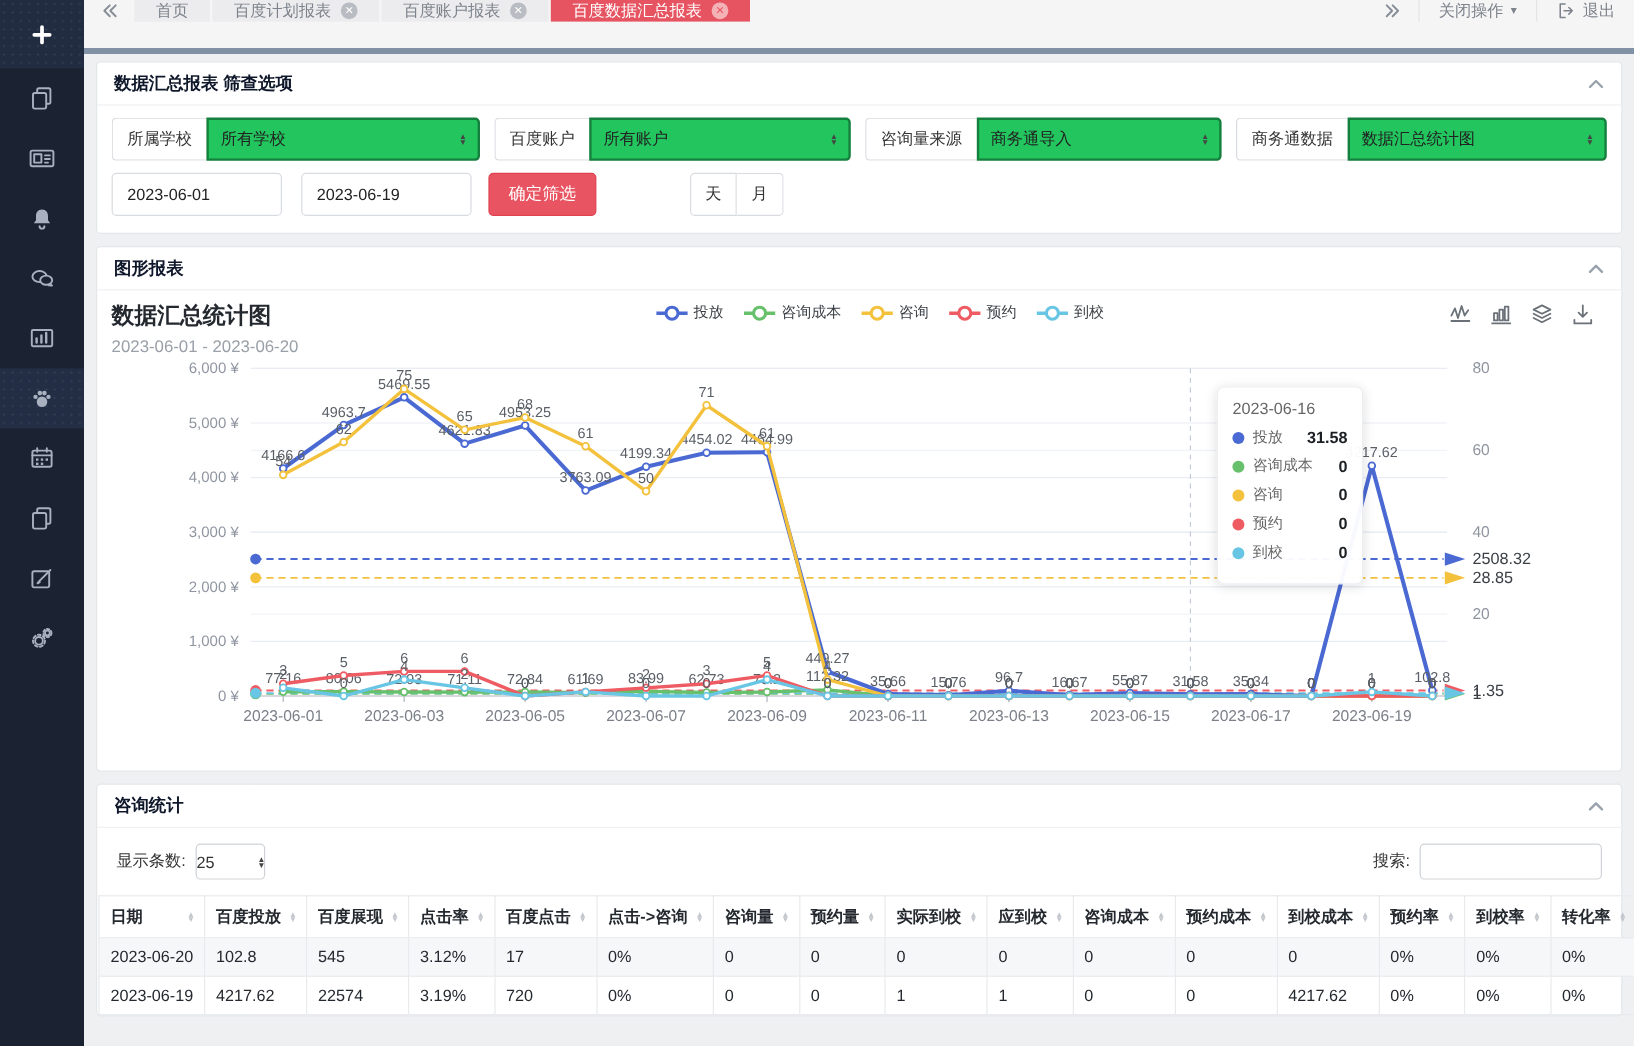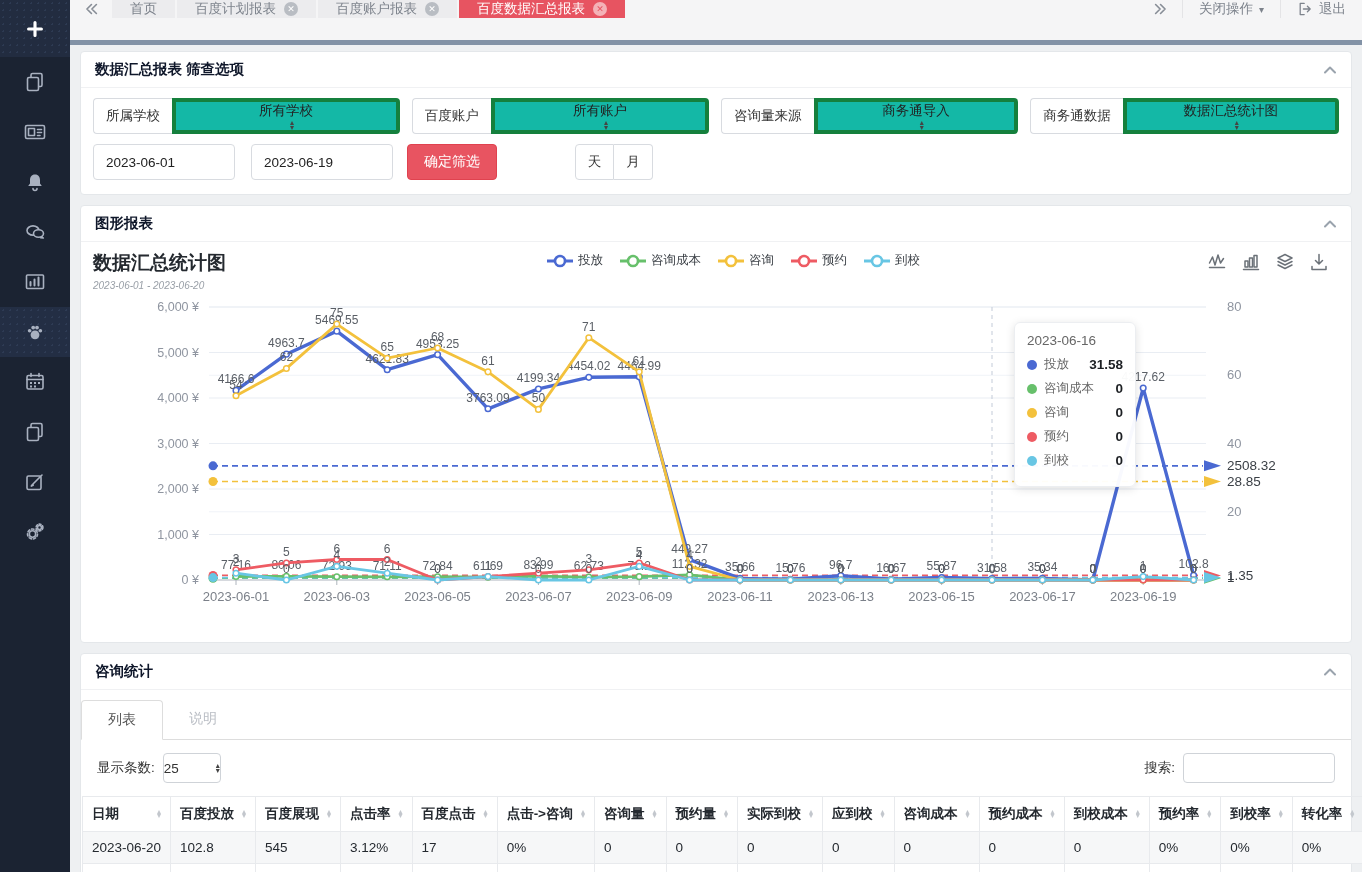--- a/index.html
+++ b/index.html
@@ -43,39 +43,39 @@
   .panel-head svg { stroke:#9aa3ad; fill:none; stroke-width:2; stroke-linecap:round; stroke-linejoin:round; }
 
   
   .filters { padding:10px 12px 14px; }
   .f-row { display:flex; align-items:center; }
   .f-row + .f-row { margin-top:10px; }
   .igroup { display:flex; height:36px; }
   .igroup + .igroup { margin-left:12px; }
   .addon { display:flex; align-items:center; padding:0 12px; border:1px solid #d8dbe0; border-right:0;
     border-radius:4px 0 0 4px; font-size:13.5px; color:#333; background:#fff; white-space:nowrap; }
-  .selbox { display:flex; align-items:center; border:4px solid #15803d; border-radius:0 4px 4px 0;
-    padding:0 10px; font-size:13.5px; color:#222; background:#14b8a6; cursor:pointer;flex-direction:column; }
+  .selbox { display:flex; align-items:center; border:2px solid #15803d; border-radius:0 4px 4px 0;
+    padding:0 10px; font-size:13.5px; color:#222; background:#22c55e; cursor:pointer; }
   .selbox .val { flex:1; }
   .caret2 { display:inline-flex; flex-direction:column; font-size:8px; line-height:5px; color:#444; margin-left:12px; }
   .date-input { width:142px; height:36px; border:1px solid #d8dbe0; border-radius:4px; padding:0 12px;
     font-size:13.5px; color:#222; font-family:inherit; background:#fff; }
   .date-input + .date-input { margin-left:16px; }
   .btn-red { margin-left:14px; height:36px; padding:0 16px; background:#e85461; border:1px solid #e0424f;
     border-radius:4px; color:#fff; font-size:14px; font-family:inherit; cursor:pointer; }
   .seg { display:flex; margin-left:78px; }
   .seg button { width:39px; height:36px; background:#fff; border:1px solid #d8dbe0; font-size:13.5px;
     color:#333; font-family:inherit; cursor:pointer; }
   .seg button:first-child { border-radius:4px 0 0 4px; }
   .seg button:last-child { border-radius:0 4px 4px 0; border-left:0; }
 
   
   .chart-wrap { position:relative; height:400px; }
   .chart-title { position:absolute; left:12px; top:8px; font-size:19px; font-weight:bold; color:#24292f; }
-  .chart-sub { position:absolute; left:12px; top:38px; font-size:10px; color:#9aa0a8;font-style:italic; }
+  .chart-sub { position:absolute; left:12px; top:38px; font-size:14px; color:#9aa0a8; }
   .legend { position:absolute; left:465px; top:10px; display:flex; align-items:center; }
   .legend-item { display:flex; align-items:center; margin-right:16px; cursor:pointer; }
   .legend-item span { font-size:12.5px; color:#3a3f45; margin-left:4px; }
   .chart-tools { position:absolute; right:22px; top:10px; display:flex; }
   .chart-tools .tool { margin-left:14px; cursor:pointer; }
   .chart-tools svg { stroke:#6b7178; fill:none; stroke-width:1.5; stroke-linecap:round; stroke-linejoin:round; }
   #chart-svg { position:absolute; left:0; top:55px; }
   .tooltip { position:absolute; left:933px; top:80px; width:122px; background:rgba(255,255,255,.96);
     border:1px solid #eceef1; border-radius:6px; box-shadow:0 2px 10px rgba(0,0,0,.12); padding:10px 12px; z-index:5; }
   .tooltip .t-date { font-size:13.5px; color:#666; margin-bottom:8px; }
@@ -690,24 +690,20 @@
         </div>
       </div>
 
       <div class="panel">
         <div class="panel-head">
           <span class="panel-title">咨询统计</span>
           <svg width="14" height="10" viewBox="0 0 14 10">
               <path d="M2 7.5L7 2.5l5 5"></path>
             </svg>
         </div>
-        <div class="ptabs">
-          <div class="ptab active">列表</div>
-          <div class="ptab">说明</div>
-        </div>
         <div class="tbl-controls">
           <div class="ctrl-left">
             <span>显示条数:</span>
             <div class="mini-sel">
               <span style="flex:1">25</span>
               <span class="caret2">
                   <i>▴</i>
                   <i>▾</i>
                 </span>
             </div>

